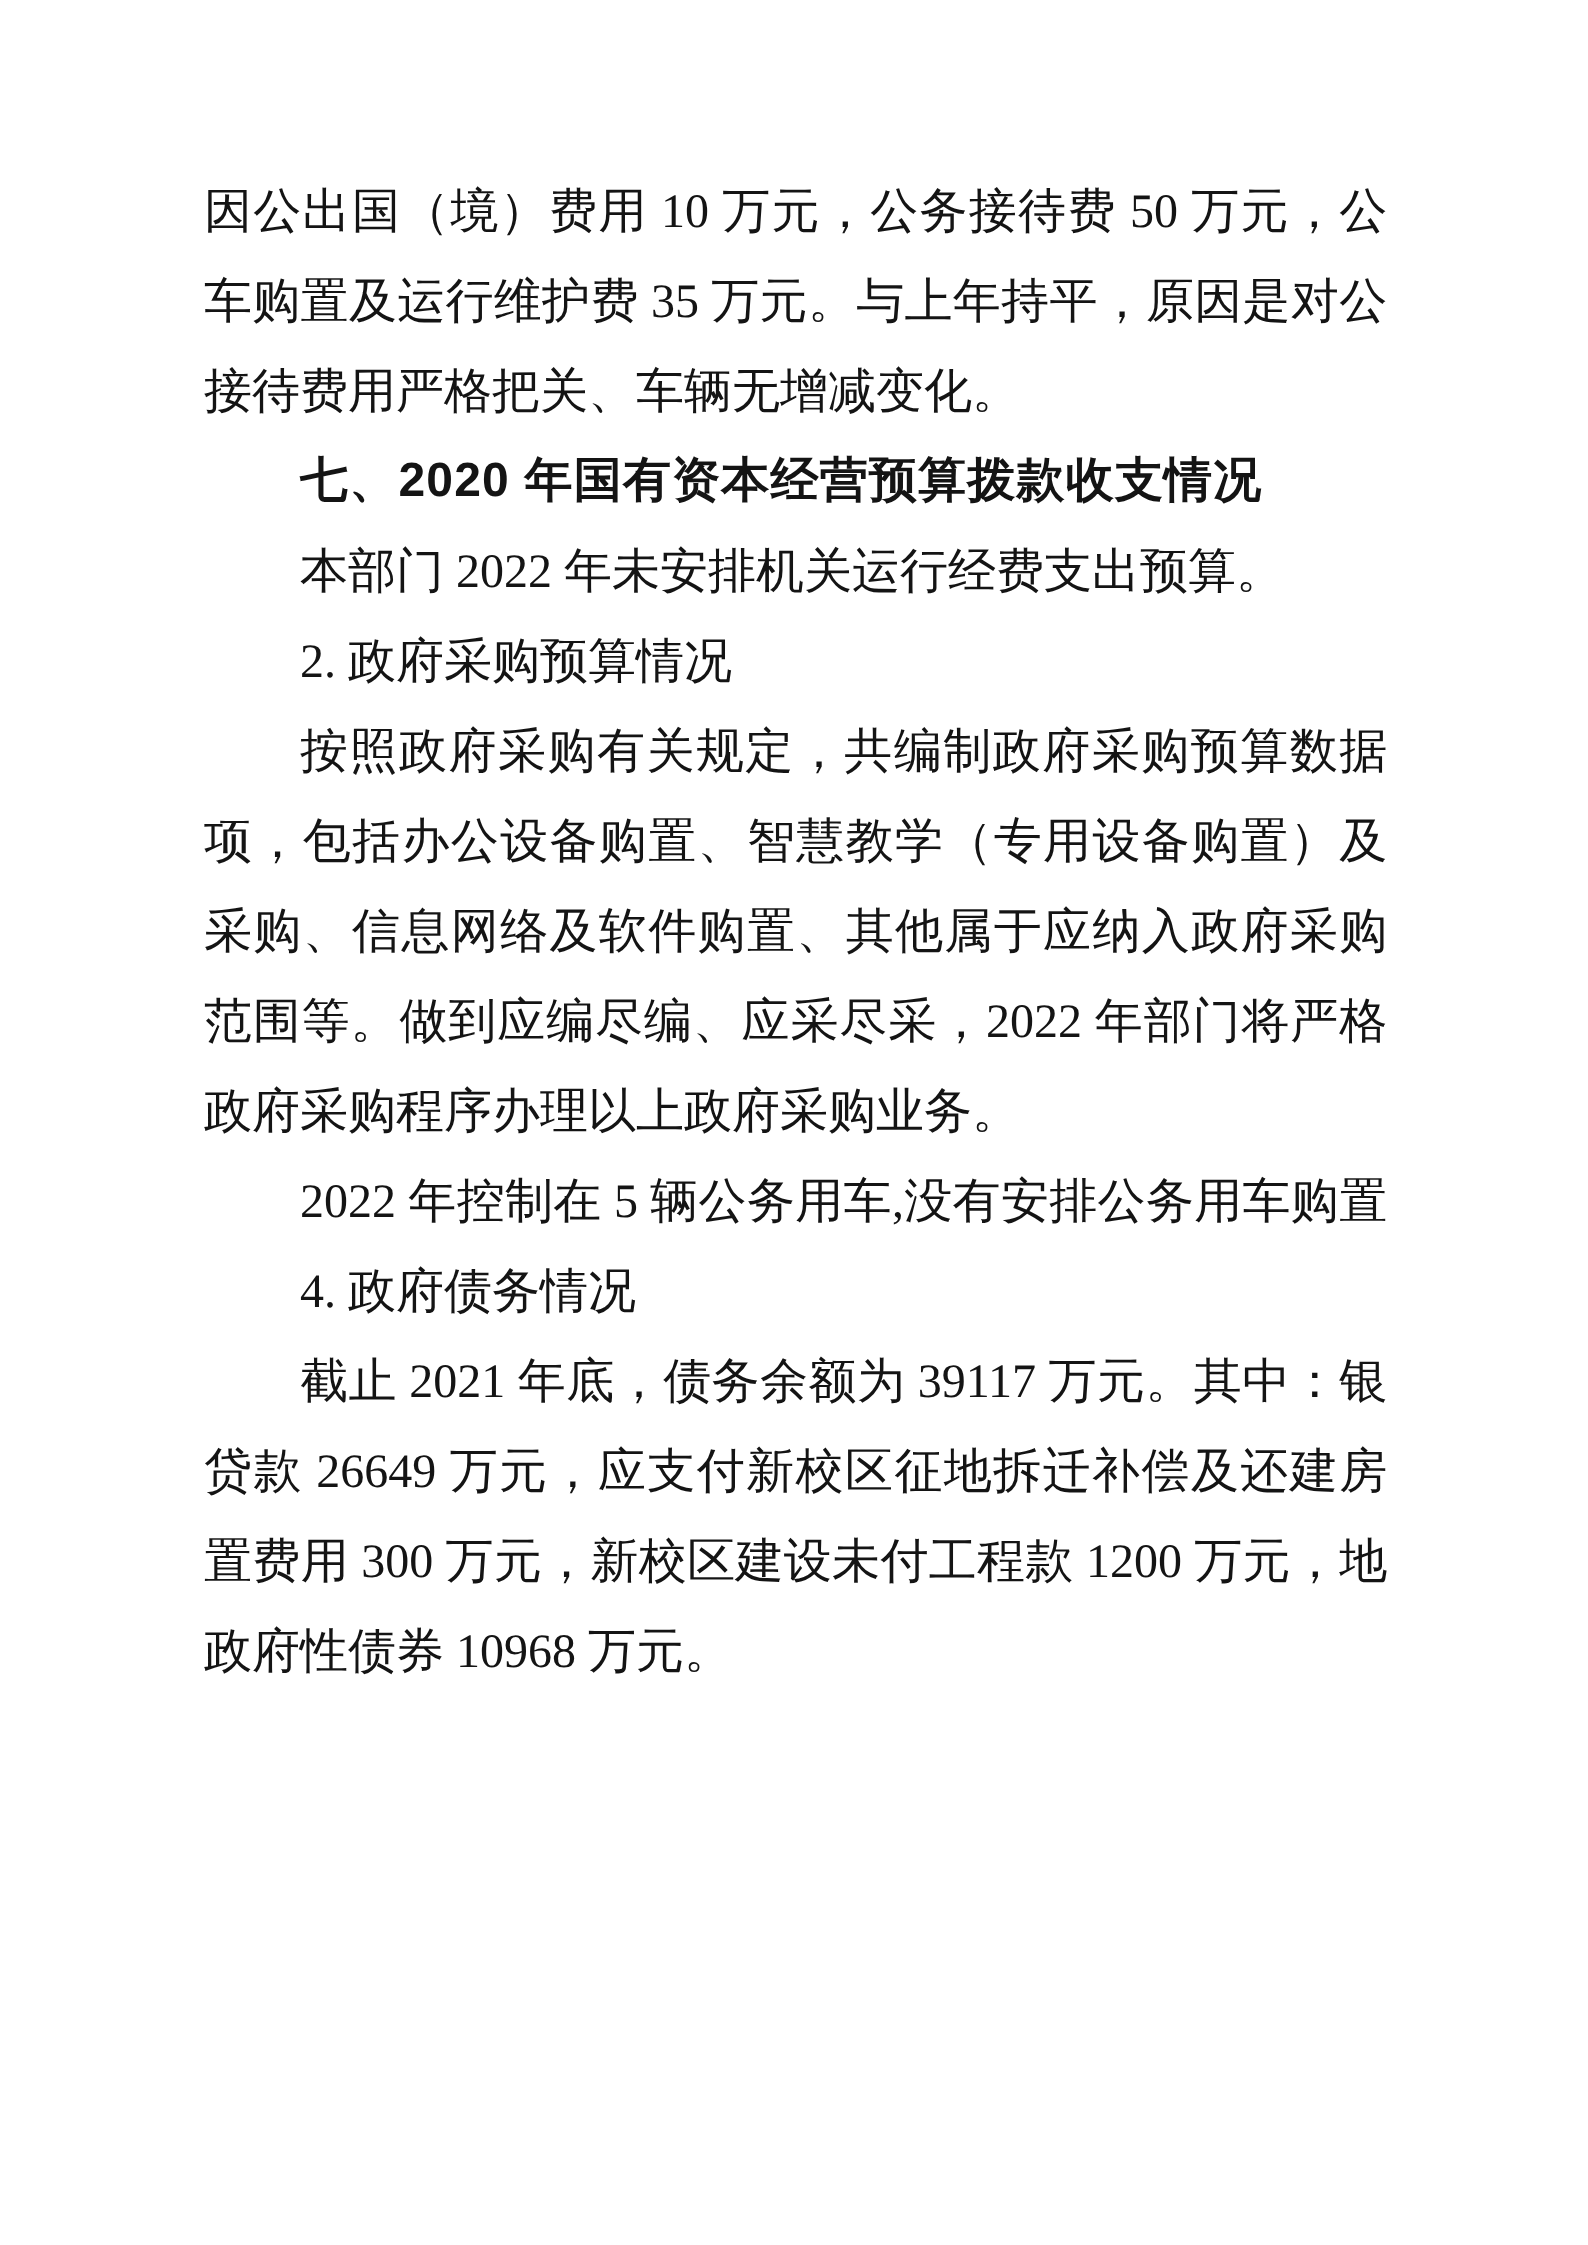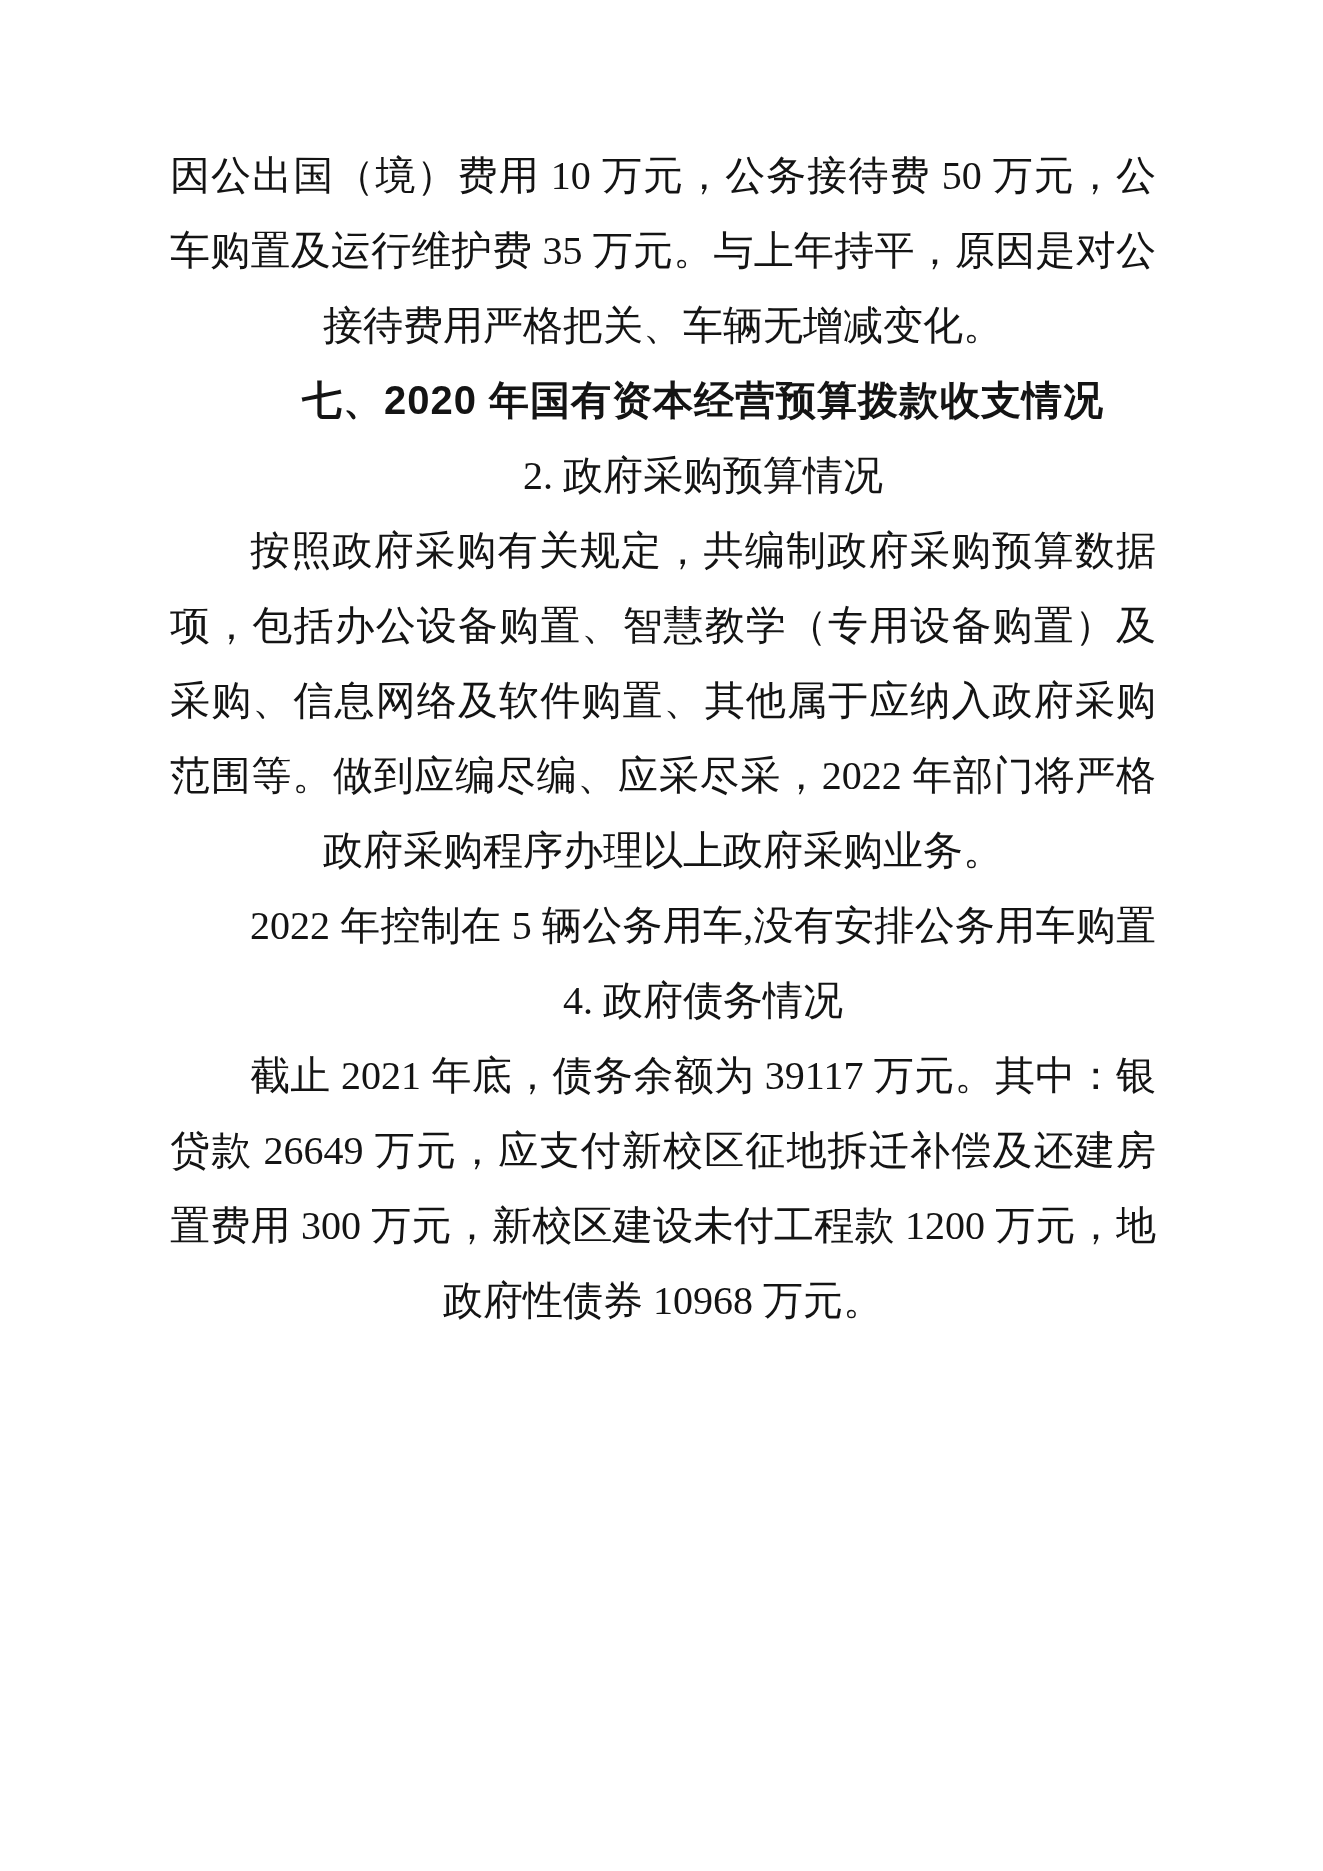--- a/index.html
+++ b/index.html
@@ -17,21 +17,21 @@
     left: 170px;
     top: 138px;
     width: 986px;
     color: #141414;
     font-family: "Liberation Serif", "DejaVu Serif", serif;
   }
   .line {
     font-size: 40px;
     line-height: 75px;
     height: 75px;
-    text-align: center;
+    text-align: left;
     white-space: pre-wrap;
     overflow: hidden;
   }
   .line.indent { text-indent: 2em; }
   .line.fill {
     text-align: justify;
     text-align-last: justify;
   }
   .line.heading {
     font-family: "Liberation Sans", "DejaVu Sans", sans-serif;
@@ -41,20 +41,21 @@
 </style>
 </head>
 <body>
 
 <main class="page">
   <div class="doc-text" id="doc-lines">
       <div class="line body fill">因公出国（境）费用 10 万元，公务接待费 50 万元，公务用</div>
       <div class="line body fill">车购置及运行维护费 35 万元。与上年持平，原因是对公务</div>
       <div class="line body">接待费用严格把关、车辆无增减变化。</div>
       <div class="line heading indent">七、2020 年国有资本经营预算拨款收支情况</div>
+      <div class="line body indent">本部门 2022 年未安排机关运行经费支出预算。</div>
       <div class="line body indent">2. 政府采购预算情况</div>
       <div class="line body indent fill">按照政府采购有关规定，共编制政府采购预算数据 44</div>
       <div class="line body fill">项，包括办公设备购置、智慧教学（专用设备购置）及图书</div>
       <div class="line body fill">采购、信息网络及软件购置、其他属于应纳入政府采购预算</div>
       <div class="line body fill">范围等。做到应编尽编、应采尽采，2022 年部门将严格按照</div>
       <div class="line body">政府采购程序办理以上政府采购业务。</div>
       <div class="line body indent fill">2022 年控制在 5 辆公务用车,没有安排公务用车购置费。</div>
       <div class="line body indent">4. 政府债务情况</div>
       <div class="line body indent fill">截止 2021 年底，债务余额为 39117 万元。其中：银行</div>
       <div class="line body fill">贷款 26649 万元，应支付新校区征地拆迁补偿及还建房购</div>

